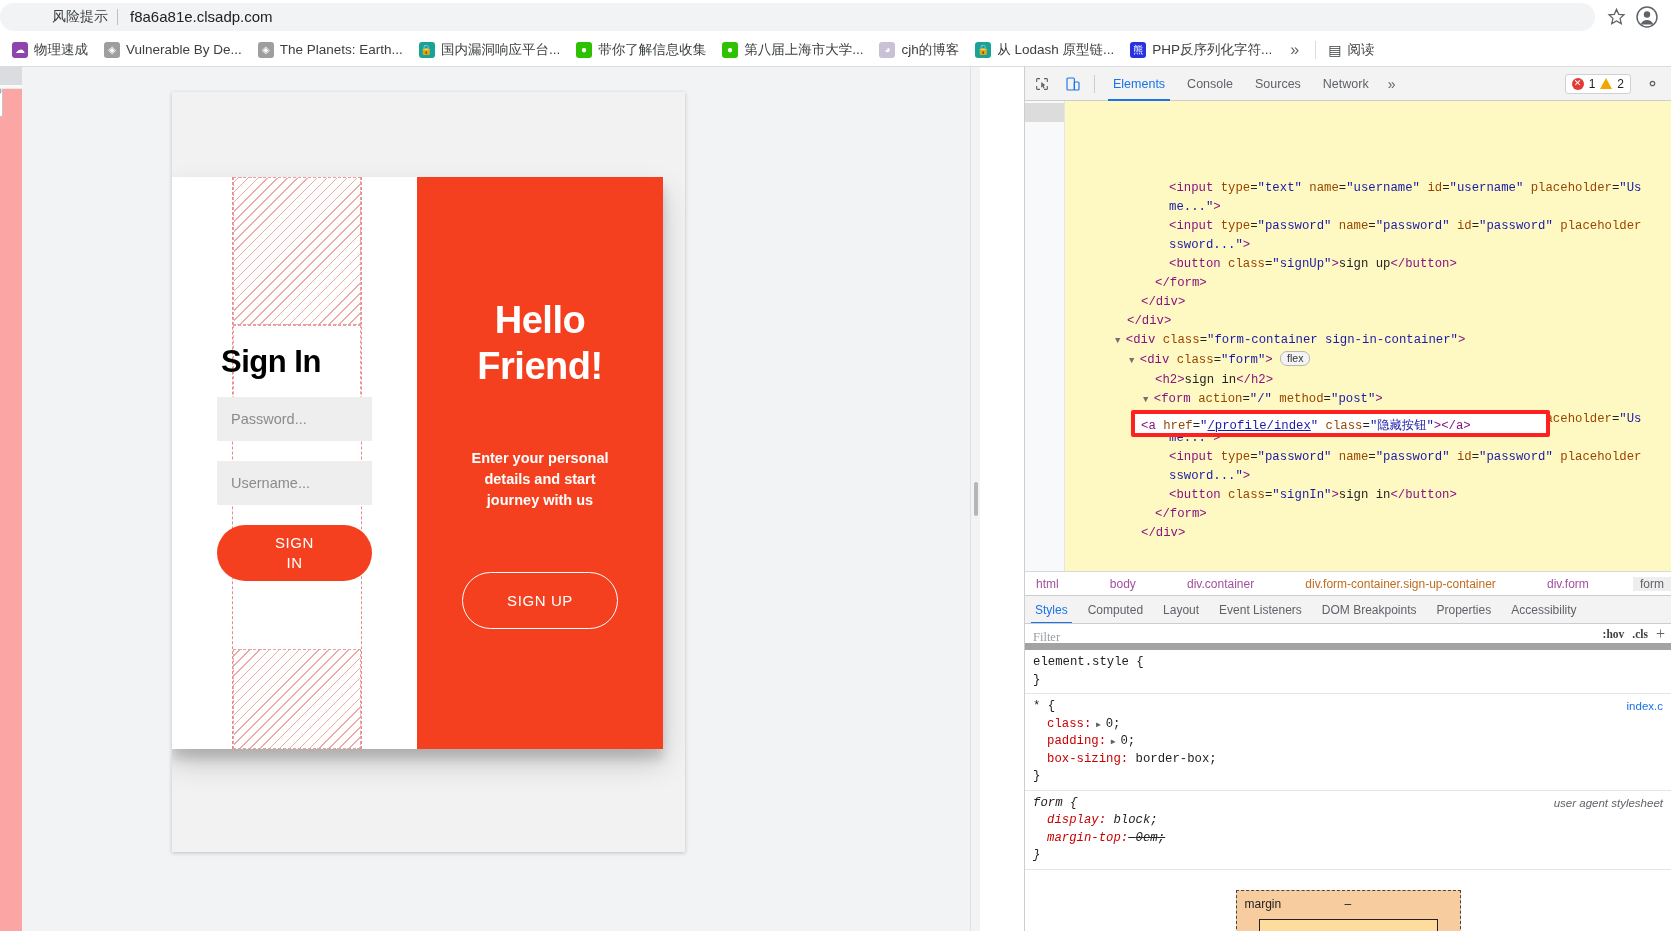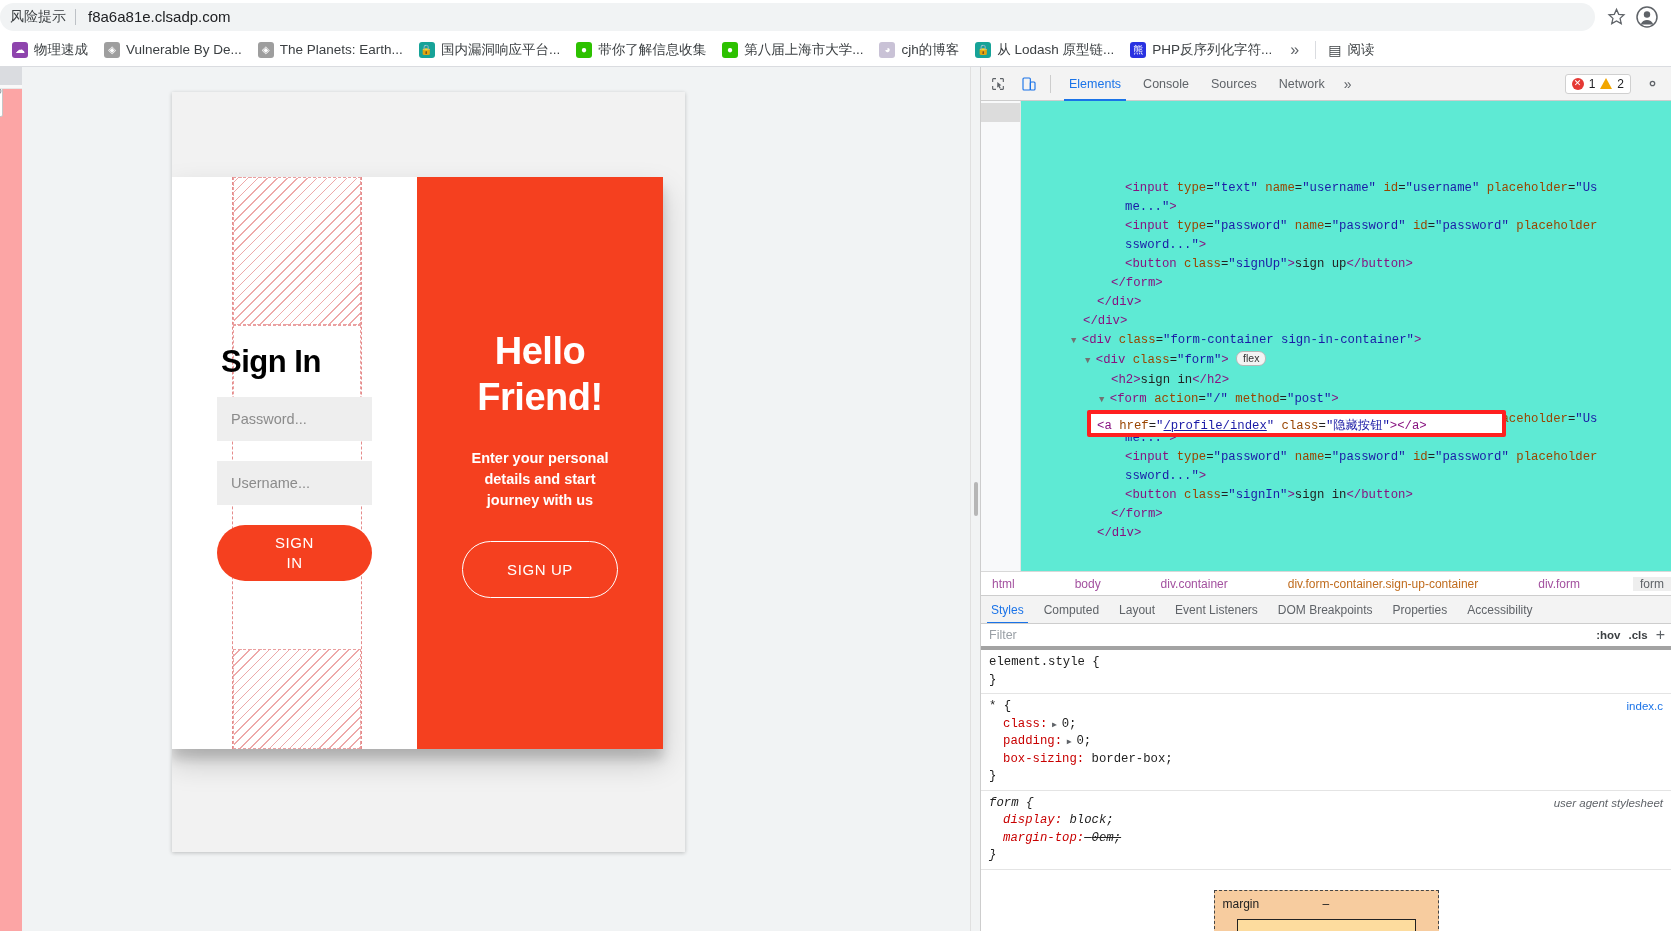--- a/index.html
+++ b/index.html
@@ -32,20 +32,21 @@
     overflow:hidden;
   }
   .risk-chip{
     height:28px;
     display:flex;
     align-items:center;
     padding:0 9px 0 10px;
     font-size:14px;
     color:#3c4043;
     white-space:nowrap;
+    margin-left:42px;
   }
   .omni-sep{
     width:1px; height:16px; background:#bdc1c6; flex:0 0 1px;
   }
   .omni-url{
     font-size:15px;
     color:#202124;
     padding-left:12px;
     white-space:nowrap;
   }
@@ -215,21 +216,21 @@
     line-height:1.35;text-align:center;
     display:flex;align-items:center;justify-content:center;
     position:relative;z-index:2;
     font-family:"Liberation Sans", sans-serif;
   }
   .btn-signin span{display:block;}
 
   .overlay-panel{
     flex:1;background:#f5401f;color:#fff;
     display:flex;flex-direction:column;align-items:center;justify-content:center;
-    padding:0 40px;text-align:center;
+    padding:0 40px;text-align:center;gap:31px;
   }
   .overlay-panel h1{
     font-size:38px;font-weight:700;line-height:1.22;margin-bottom:28px;
     letter-spacing:-.5px;
   }
   .overlay-panel p{
     font-size:14.5px;line-height:1.45;font-weight:600;margin-bottom:30px;
   }
   .btn-ghost{
     width:156px;height:57px;border:1px solid #fff;border-radius:29px;
@@ -243,24 +244,25 @@
     width:10px;background:#f1f3f4;flex:0 0 10px;position:relative;
     display:flex;align-items:center;justify-content:center;
     border-left:1px solid #e0e0e0;
   }
   .splitter-grip{
     width:4px;height:34px;background:#b6b6b6;border-radius:2px;
   }
 
   
   .devtools{
-    flex:1;background:#5eead4;display:flex;flex-direction:column;
+    flex:1;background:#fef9c3;display:flex;flex-direction:column;
     border-left:1px solid #cdcdcd;
     font-family:"Liberation Sans", sans-serif;
     overflow:hidden;
+    margin-left:44px;
   }
   .dt-tabbar{
     height:34px;display:flex;align-items:center;
     border-bottom:1px solid #cdcdcd;background:#f3f3f3;
     flex:0 0 34px;
   }
   .dt-icon-btn{
     width:28px;height:28px;display:flex;align-items:center;justify-content:center;
     color:#5f6368;margin-left:3px;border-radius:3px;
   }
@@ -347,22 +349,22 @@
     height:28px;display:flex;align-items:center;background:#f3f3f3;
     border-bottom:1px solid #cdcdcd;flex:0 0 28px;overflow:hidden;
   }
   .stab{
     padding:0 10px;height:28px;display:flex;align-items:center;
     font-size:12px;color:#5f6368;position:relative;white-space:nowrap;
   }
   .stab.sel{color:#1a73e8;}
   .stab.sel:after{content:"";position:absolute;left:6px;right:6px;bottom:0;height:2px;background:#1a73e8;}
   .filter-row{
-    height:26px;display:flex;align-items:center;border-bottom:4px solid #a3a3a3;
-    background:#fff;flex:0 0 26px;
+    height:26px;display:flex;border-bottom:7px solid #a3a3a3;
+    background:#fff;flex:0 0 26px;font-family:Liberation Serif, serif;
   }
   .filter-input{
     flex:1;height:26px;display:flex;align-items:center;padding-left:8px;
     font-size:12.5px;color:#9aa0a6;
   }
   .filter-tools{
     display:flex;align-items:center;gap:8px;padding-right:6px;
     font-size:11.5px;font-weight:700;color:#3c4043;
   }
   .plus{font-size:16px;color:#5f6368;font-weight:400;}

